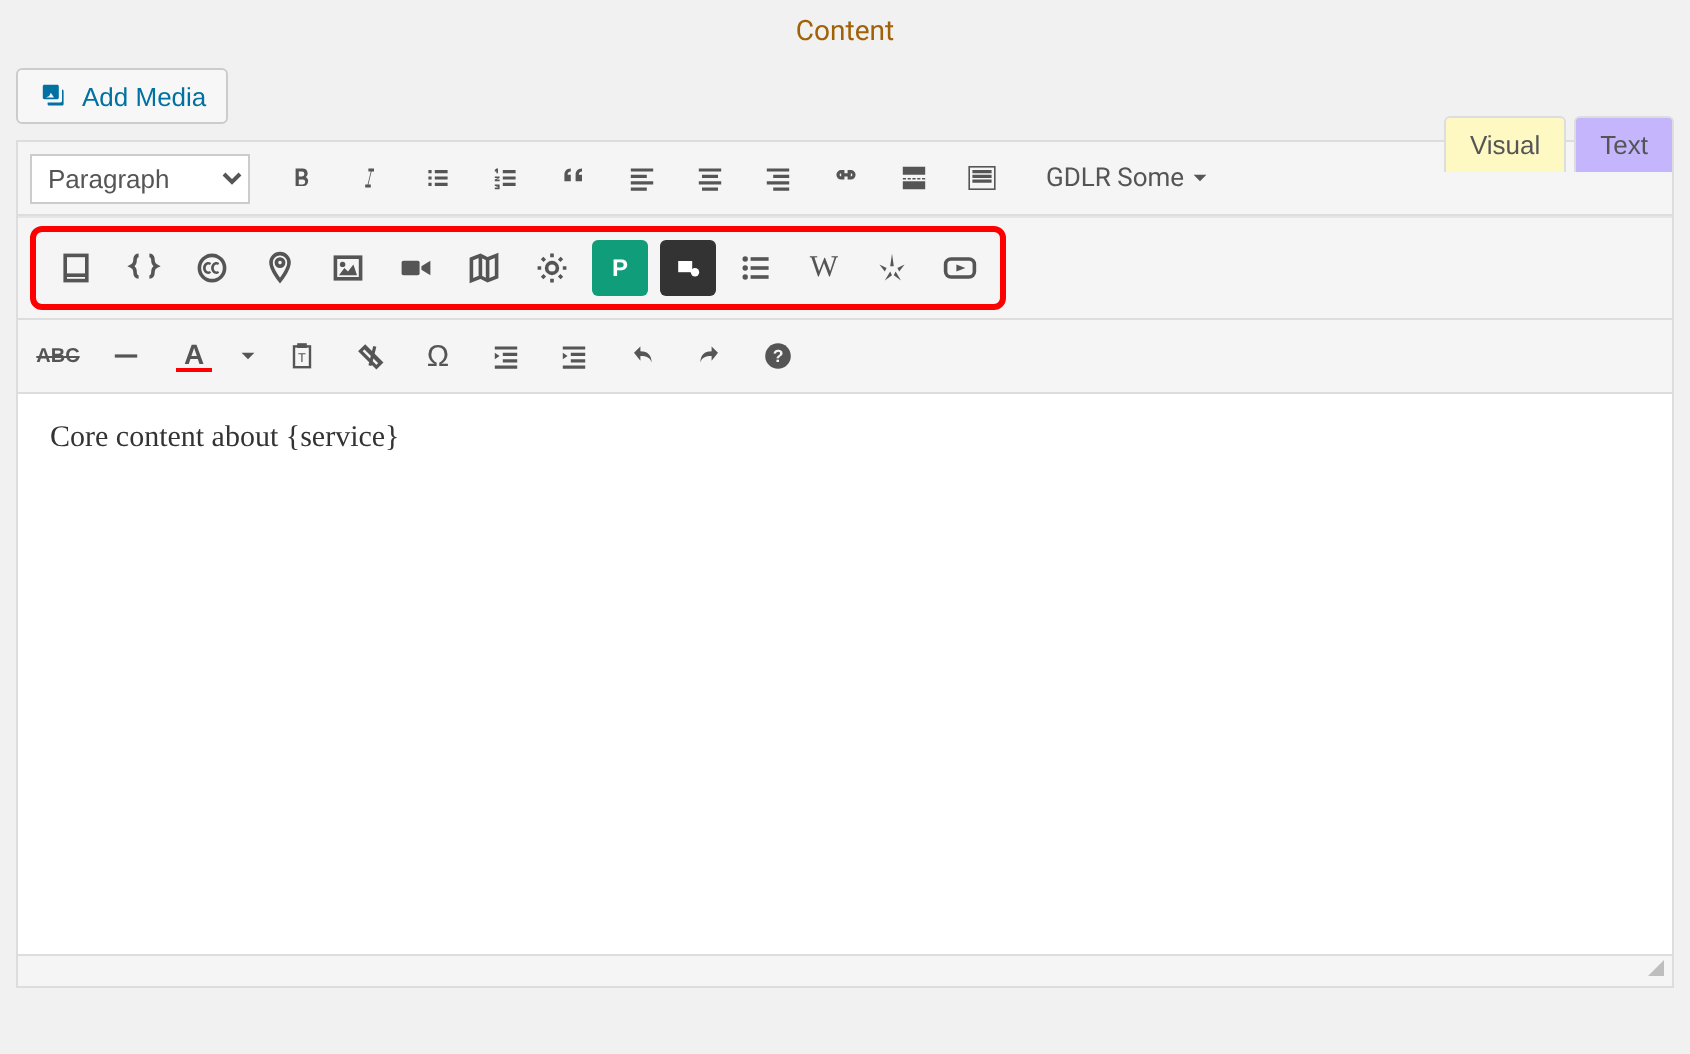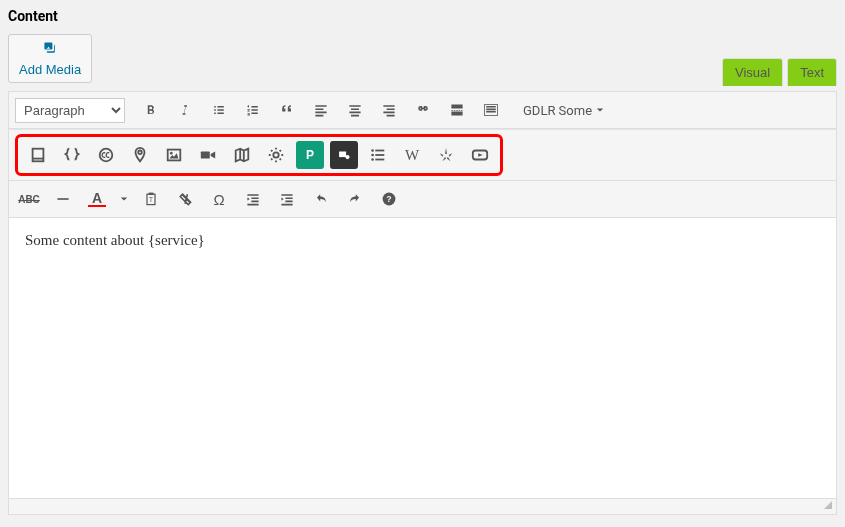--- a/index.html
+++ b/index.html
@@ -4,66 +4,66 @@
   <style>
     * { margin: 0; padding: 0; box-sizing: border-box; }
     body {
       font-family: -apple-system, BlinkMacSystemFont, "Segoe UI", Roboto, sans-serif;
       background: #f1f1f1;
       padding: 8px;
       font-size: 13px;
       color: #23282d;
     }
     .section-label {
-      color: #000000;
-      font-weight: 700;
+      color: #a16207;
+      font-weight: 400;
       margin-bottom: 10px;
       font-size: 14px;
+      text-align: center;
     }
     .editor-wrap {
       position: relative;
     }
     .media-button {
       display: inline-flex;
       align-items: center;
       gap: 6px;
       background: #f7f7f7;
       border: 1px solid #ccc;
       border-radius: 3px;
       padding: 5px 10px;
       font-size: 13px;
       color: #0071a1;
       cursor: pointer;
       margin-bottom: 8px;
-      flex-direction: column;
     }
     .media-icon {
       display: inline-flex;
     }
     .tabs {
       position: absolute;
       right: 0;
       top: 24px;
       display: flex;
       gap: 4px;
       z-index: 2;
     }
     .tab {
-      background: #84cc16;
+      background: #c4b5fd;
       border: 1px solid #ddd;
       border-bottom: none;
       padding: 6px 12px;
       font-size: 13px;
       cursor: pointer;
       color: #555;
       border-top-left-radius: 3px;
       border-top-right-radius: 3px;
     }
     .tab.active {
-      background: #84cc16;
+      background: #fef9c3;
       color: #555;
     }
     .editor-container {
       border: 1px solid #ddd;
       background: #fff;
     }
     .toolbar {
       background: #f5f5f5;
       border-bottom: 1px solid #ddd;
       padding: 4px 6px;
@@ -372,21 +372,21 @@
           </svg>
         </button>
       <button class="tb-btn">
           <svg width="16" height="16" viewBox="0 0 20 20">
             <circle cx="10" cy="10" r="8" fill="currentColor"></circle>
             <text x="10" y="14" font-size="11" text-anchor="middle" fill="#f5f5f5" font-weight="bold">?</text>
           </svg>
         </button>
     </div>
 
-    <div class="content-area" contenteditable="true" style="">Some content about {service}</div>
+    <div class="content-area" contenteditable="true" style="">Core content about {service}</div>
 
     <div class="resize-handle">
       <svg width="12" height="12" viewBox="0 0 12 12">
           <path fill="#888" d="M10 2v8H2l8-8zm-2 4v4H4l4-4z"></path>
         </svg>
     </div>
   </div>
 </div>
 
 </body></html>

